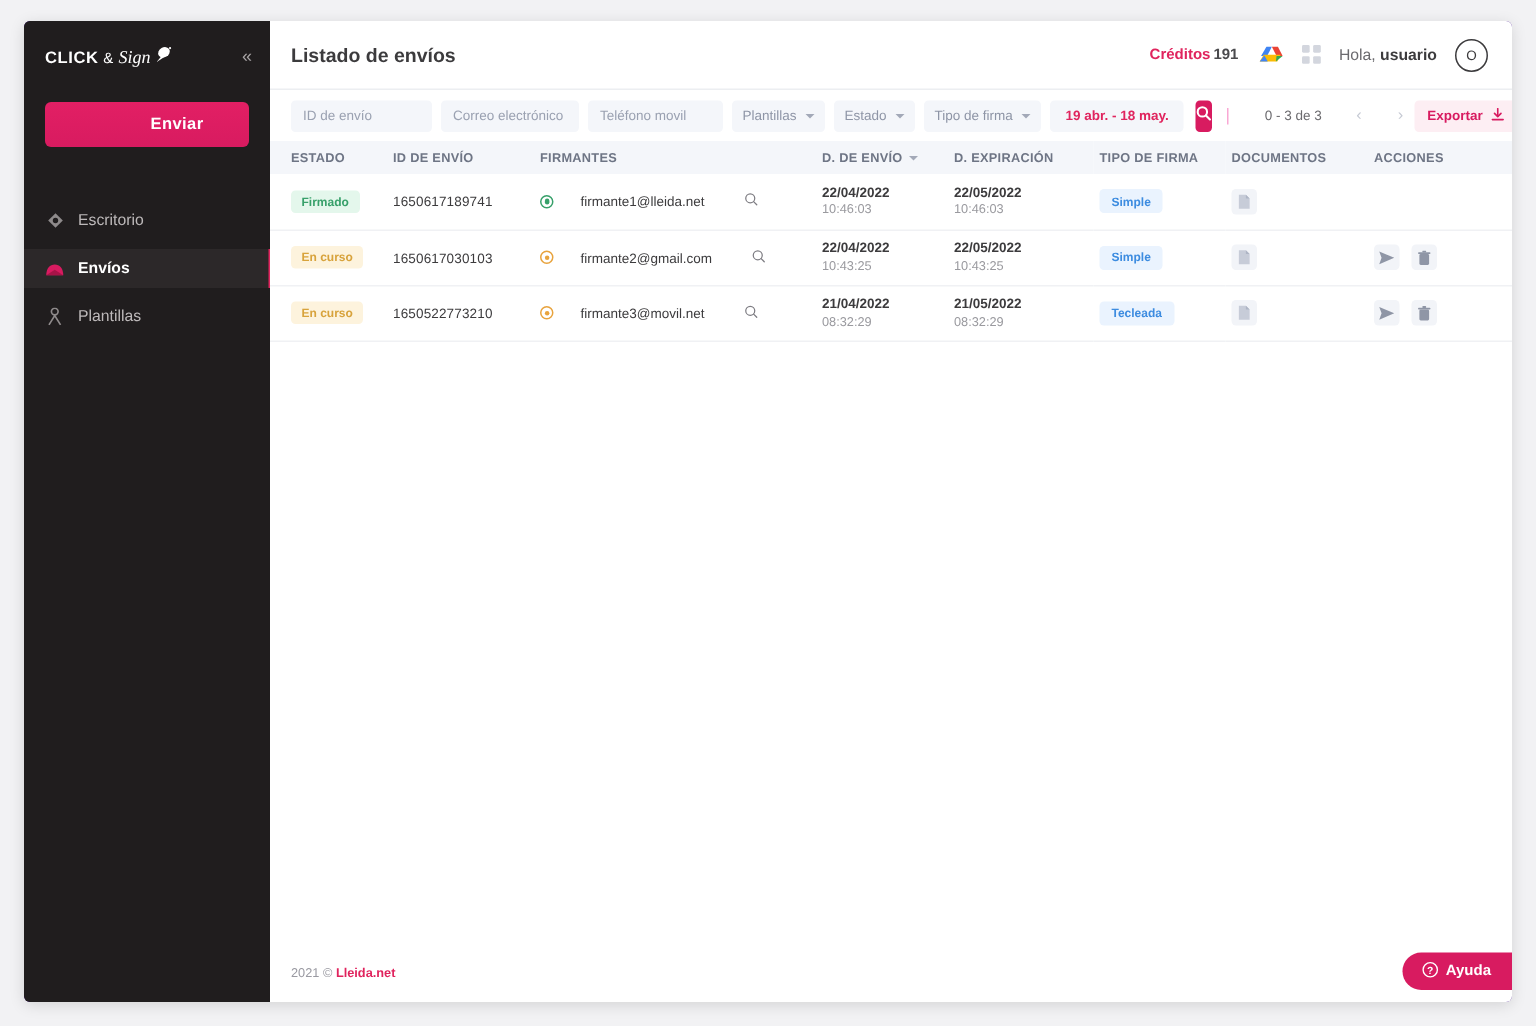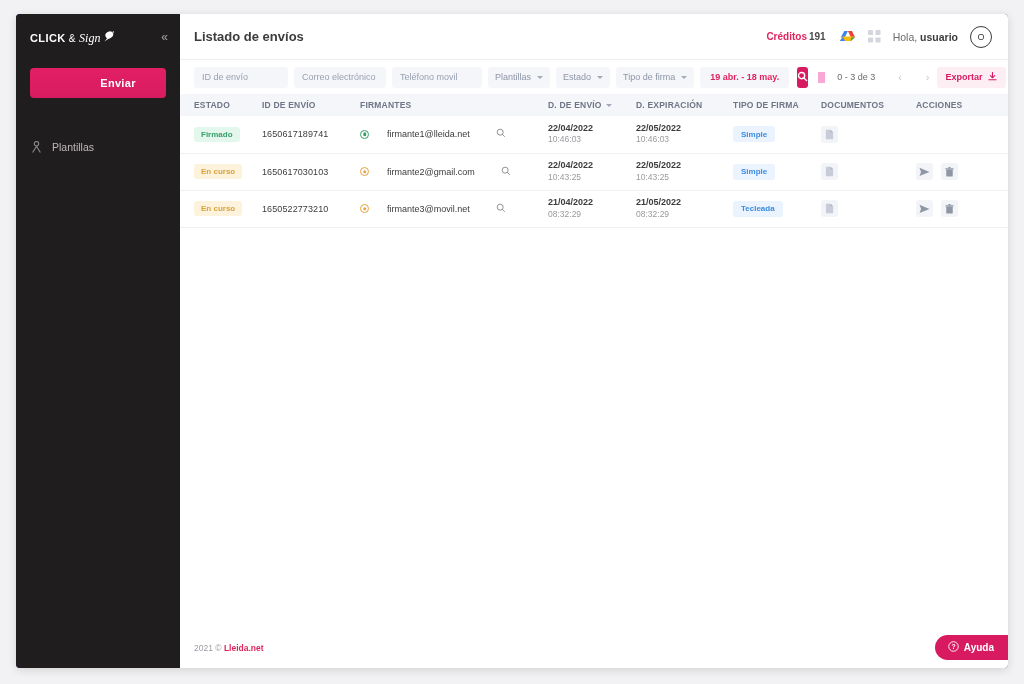--- a/index.html
+++ b/index.html
@@ -232,22 +232,22 @@
     border-radius: 3px;
     display: flex; align-items: center; justify-content: center;
     cursor: pointer;
     margin-left: 2px;
   }
   .pagination {
     display: flex;
     align-items: center;
     gap: 22px;
     margin-left: 4px;
-    padding-left: 12px;
-    border-left: 7px solid #f9a8d4;
+    padding-left: 24px;
+    border-left: 1px solid #f9a8d4;
   }
   .pg-count { font-size: 9px; color: #6b6a6e; white-space: nowrap; }
   .pg-arrow {
     font-size: 11px; color: #c5c9d3; cursor: pointer;
     line-height: 1;
     padding: 0 1px;
   }
   .exportbtn {
     margin-left: auto;
     height: 21px;
@@ -383,20 +383,38 @@
             </svg></span>
       </span>
       <span class="collapse-btn">«</span>
     </div>
 
     <div class="send-wrap">
       <button class="send-btn">Enviar</button>
     </div>
 
     <nav class="nav">
+      <div class="nav-item">
+        <span class="nav-icon">
+          <svg width="12" height="12" viewBox="0 0 16 16">
+              <path d="M8 1.5 L14.5 8 L8 14.5 L1.5 8 Z" fill="#8e8a8b"></path>
+              <circle cx="8" cy="8" r="2.4" fill="#201d1e"></circle>
+            </svg>
+        </span>
+        <span>Escritorio</span>
+      </div>
+      <div class="nav-item active">
+        <span class="nav-icon">
+          <svg width="13" height="11" viewBox="0 0 16 12">
+              <path d="M1 11 C1 5 4 2 8 2 C12 2 15 5 15 11 Z" fill="#d81b60"></path>
+              <path d="M1 11 L8 6.5 L15 11 Z" fill="#a81348"></path>
+            </svg>
+        </span>
+        <span>Envíos</span>
+      </div>
       <div class="nav-item">
         <span class="nav-icon">
           <svg width="11" height="12" viewBox="0 0 12 14">
               <circle cx="6" cy="3.2" r="2.6" fill="none" stroke="#8e8a8b" stroke-width="1.3"></circle>
               <path d="M1.5 13.5 L6 6.2 L10.5 13.5" fill="none" stroke="#8e8a8b" stroke-width="1.3"></path>
             </svg>
         </span>
         <span>Plantillas</span>
       </div>
     </nav>

